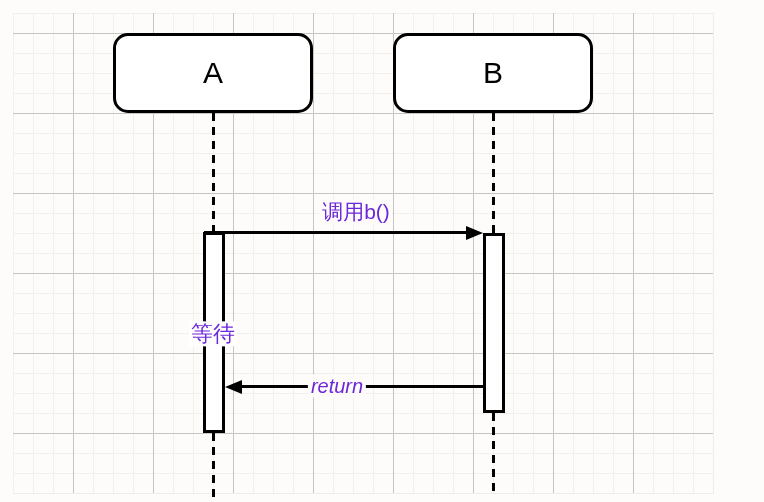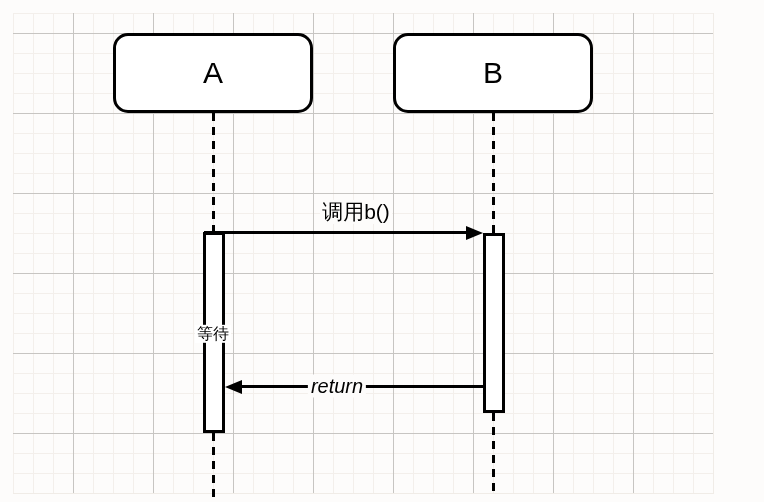--- a/index.html
+++ b/index.html
@@ -86,38 +86,38 @@
     border-bottom: 7px solid transparent;
   }
   .arrowhead-right { left: 466px; top: 226px; border-left: 17px solid #000; }
   .arrowhead-left  { left: 225px; top: 380px; border-right: 17px solid #000; }
 
   .label {
     position: absolute;
     transform: translate(-50%, -50%);
     white-space: nowrap;
     line-height: 1.15;
-    color: #000000;
+    color: #6d28d9;
   }
   .call-label {
     left: 356px; top: 212px;
     font-size: 21px;
     background: #fdfcfb;
     padding: 0 2px;
   }
   .return-label {
     left: 337px; top: 386px;
     font-size: 20px;
     background: #fdfcfb;
     padding: 0 3px;
     font-style: italic;
   }
   .wait-label {
     left: 213px; top: 334px;
-    font-size: 16px;
+    font-size: 22px;
     background: #ffffff;
     padding: 0 2px;
   }
 </style>
 </head>
 <body>
 
 <div class="canvas">
 
   <div class="grid"></div>

